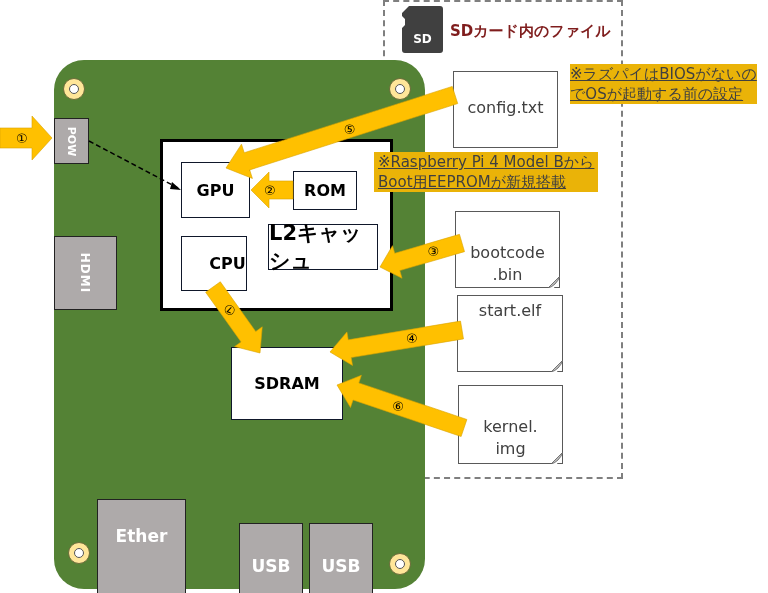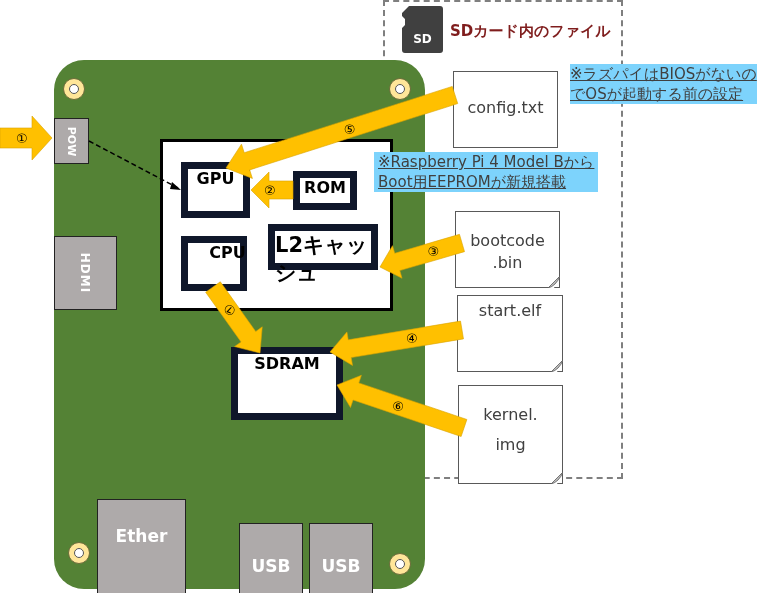--- a/index.html
+++ b/index.html
@@ -10,32 +10,32 @@
            border-radius: 30px; }
   .hole { width: 22px; height: 22px; border-radius: 50%; background: #ffe699;
           border: 1px solid #6b6b3a; }
   .hole::after { content: ""; position: absolute; left: 5px; top: 5px; width: 10px; height: 10px;
           border-radius: 50%; background: #fff; border: 1px solid #555; box-sizing: border-box; }
   .port { background: #aeaaaa; border: 1.5px solid #222; color: #fff; font-weight: bold;
           display: flex; align-items: center; justify-content: center; }
   .port .v { transform: rotate(90deg); white-space: nowrap; font-size: 11px; }
   .port-big { font-size: 17px; }
   #soc { left: 160px; top: 139px; width: 233px; height: 172px; background: #fff; border: 3px solid #000; }
-  .chip { background: #fff; border: 7px solid #0f172a; font-weight: bold; color: #000;
-          display: flex; justify-content: center; font-size: 16px; }
+  .chip { background: #fff; border: 1px solid #0f172a; font-weight: bold; color: #000;
+          display: flex; align-items: center; justify-content: center; font-size: 16px; }
   .file { background: #fff; border: 1px solid #595959; color: #404040; font-size: 16px;
           display: flex; flex-direction: column; align-items: center; justify-content: flex-start;
-          padding-top: 18px; line-height: 22px; }
+          padding-top: 30px; line-height: 22px; }
   .fold { position: absolute; right: -1px; bottom: -1px; width: 12px; height: 12px; }
   #sd-frame { left: 383px; top: 0px; width: 240px; height: 479px; border: 2.5px dashed #7f7f7f; border-top: none; }
   #sd-frame-top { left: 383px; top: 0px; width: 240px; height: 3px; border-top: 2.5px dashed #7f7f7f; }
   #sd-icon { left: 402px; top: 6px; width: 41px; height: 47px; }
   #sd-title { left: 450px; top: 22px; font-weight: bold; font-size: 15px; color: #7f1d1d; white-space: nowrap; }
   .note { color: #404040; text-decoration: underline; font-size: 15px; line-height: 20px;
-          background: #7dd3fc; white-space: nowrap; }
+          background: #eab308; white-space: nowrap; }
   #arrows { left: 0; top: 0; width: 768px; height: 593px; pointer-events: none; }
   .step { font-size: 13px; fill: #000; font-family: "DejaVu Sans", sans-serif; }
 </style>
 </head>
 <body>
 
 <div id="sd-frame" class="abs"></div>
 <div id="sd-frame-top" class="abs"></div>
 
 <div id="board" class="abs"></div>
@@ -94,21 +94,21 @@
       <path d="M12 0 L3 9 L0 12 Q8 10 12 0 Z" fill="#bfbfbf" stroke="#595959" stroke-width="0.8"></path>
     </svg>
 </div>
 <div class="abs file" style="left:457px;top:295px;width:106px;height:77px;padding-top:4px;">
   <span>start.elf</span>
   <svg class="fold" viewBox="0 0 12 12">
       <path d="M12 0 L0 12 L6 12 Z" fill="#fff"></path>
       <path d="M12 0 L3 9 L0 12 Q8 10 12 0 Z" fill="#bfbfbf" stroke="#595959" stroke-width="0.8"></path>
     </svg>
 </div>
-<div class="abs file" style="left:458px;top:385px;width:105px;height:99px;gap:8px;">
+<div class="abs file" style="left:458px;top:385px;width:105px;height:79px;">
   <span>kernel.</span>
   <span>img</span>
   <svg class="fold" viewBox="0 0 12 12">
       <path d="M12 0 L0 12 L6 12 Z" fill="#fff"></path>
       <path d="M12 0 L3 9 L0 12 Q8 10 12 0 Z" fill="#bfbfbf" stroke="#595959" stroke-width="0.8"></path>
     </svg>
 </div>
 
 <div class="abs note" style="left:570px;top:64px;">
   <div>※ラズパイはBIOSがないの</div>

